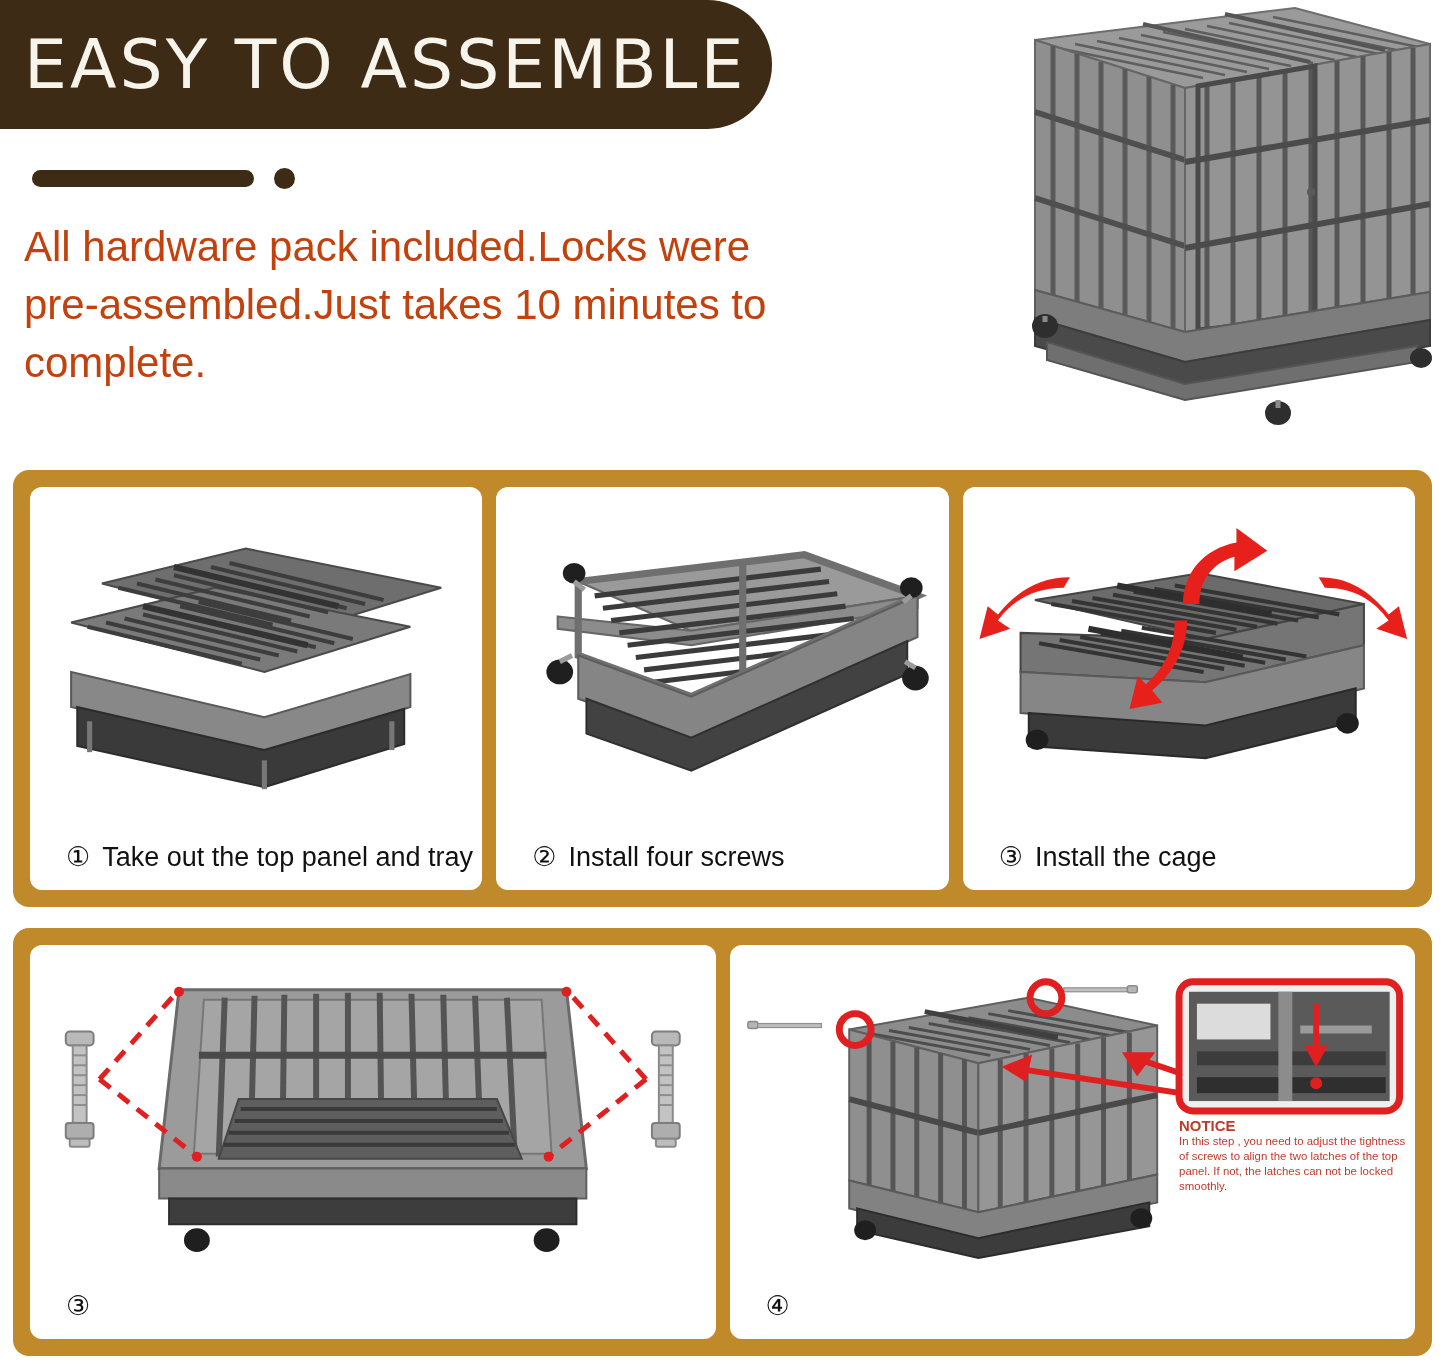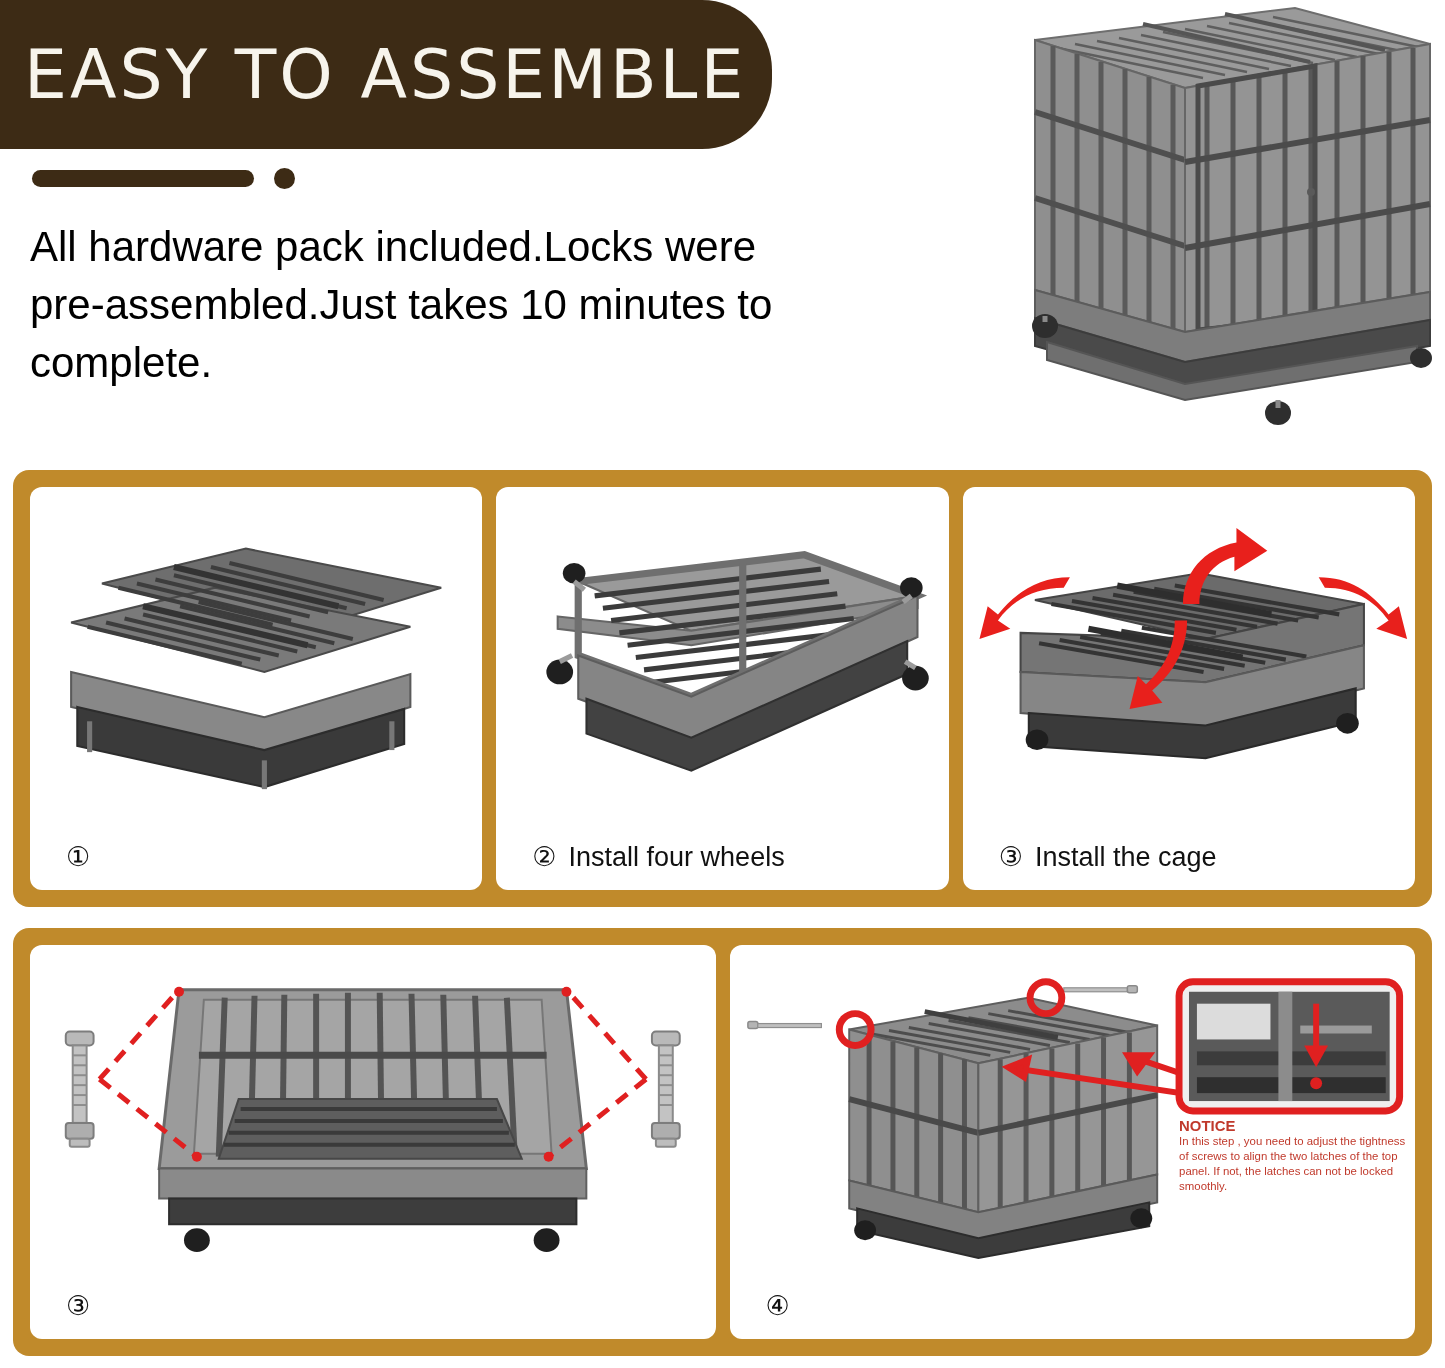--- a/index.html
+++ b/index.html
@@ -7,21 +7,21 @@
     width: 1445px; height: 1368px;
     background: #ffffff;
     font-family: "Liberation Sans", sans-serif;
     overflow: hidden;
   }
   .page { position: relative; width: 1445px; height: 1368px; background:#fff; }
 
   
   .hdr-badge {
     position: absolute; left: 0; top: 0;
-    width: 772px; height: 149px;
+    width: 772px; height: 129px;
     background: #3D2B15;
     border-radius: 0 70px 70px 0;
     display: flex; align-items: center;
   }
   .hdr-title {
     color: #F7F4EC;
     font-size: 68px;
     font-weight: 400;
     letter-spacing: 3px;
     padding-left: 24px;
@@ -32,24 +32,24 @@
     position: absolute; left: 32px; top: 170px;
     width: 222px; height: 17px;
     background: #3D2B15; border-radius: 9px;
   }
   .rule-dot {
     position: absolute; left: 274px; top: 168px;
     width: 21px; height: 21px;
     background: #3D2B15; border-radius: 50%;
   }
   .hdr-body {
-    position: absolute; left: 30px; top: 218px;
+    position: absolute; left: 24px; top: 218px;
     width: 760px;
     font-size: 42px; line-height: 1.38;
-    color: #000000;
+    color: #c2410c;
     font-family: "Liberation Sans", sans-serif;
   }
 
   
   .hero { position: absolute; left: 885px; top: 2px; width: 555px; height: 425px; }
 
   
   .gold-box {
     position: absolute;
     background: #C08A2B;
@@ -222,20 +222,21 @@
           <polygon points="46,200 228,242 364,202 364,236 228,278 46,238" fill="#3a3a3a" stroke="#2c2c2c" stroke-width="2"></polygon>
           <g stroke="#777" stroke-width="5">
             <line x1="58" y1="214" x2="58" y2="244"></line>
             <line x1="228" y1="252" x2="228" y2="280"></line>
             <line x1="352" y1="214" x2="352" y2="242"></line>
           </g>
         </svg>
       </div>
       <div class="card-cap">
         <span class="cap-num">①</span>
+        <span>Take out the top panel and tray</span>
       </div>
     </div>
 
     <div class="card">
       <div class="card-art">
         <svg viewBox="0 0 440 300" preserveAspectRatio="xMidYMid meet">
 
           <polygon points="80,78 300,52 410,92 190,126" fill="#9a9a9a" stroke="#666" stroke-width="2"></polygon>
           <polygon points="60,112 190,126 410,92 410,104 190,140 60,124" fill="#8c8c8c" stroke="#666" stroke-width="2"></polygon>
 
@@ -267,21 +268,21 @@
           <g stroke="#9b9b9b" stroke-width="5">
             <line x1="76" y1="78" x2="86" y2="86"></line>
             <line x1="404" y1="92" x2="396" y2="98"></line>
             <line x1="62" y1="156" x2="74" y2="150"></line>
             <line x1="408" y1="162" x2="398" y2="156"></line>
           </g>
         </svg>
       </div>
       <div class="card-cap">
         <span class="cap-num">②</span>
-        <span>Install four wheels</span>
+        <span>Install four screws</span>
       </div>
     </div>
 
     <div class="card">
       <div class="card-art">
         <svg viewBox="0 0 440 300" preserveAspectRatio="xMidYMid meet">
 
           <polygon points="70,96 230,70 390,100 236,134" fill="#6b6b6b" stroke="#454545" stroke-width="2"></polygon>
           <polygon points="56,128 236,134 390,100 390,140 236,176 56,166" fill="#757575" stroke="#454545" stroke-width="2"></polygon>
           <g stroke="#343434" stroke-width="4">

